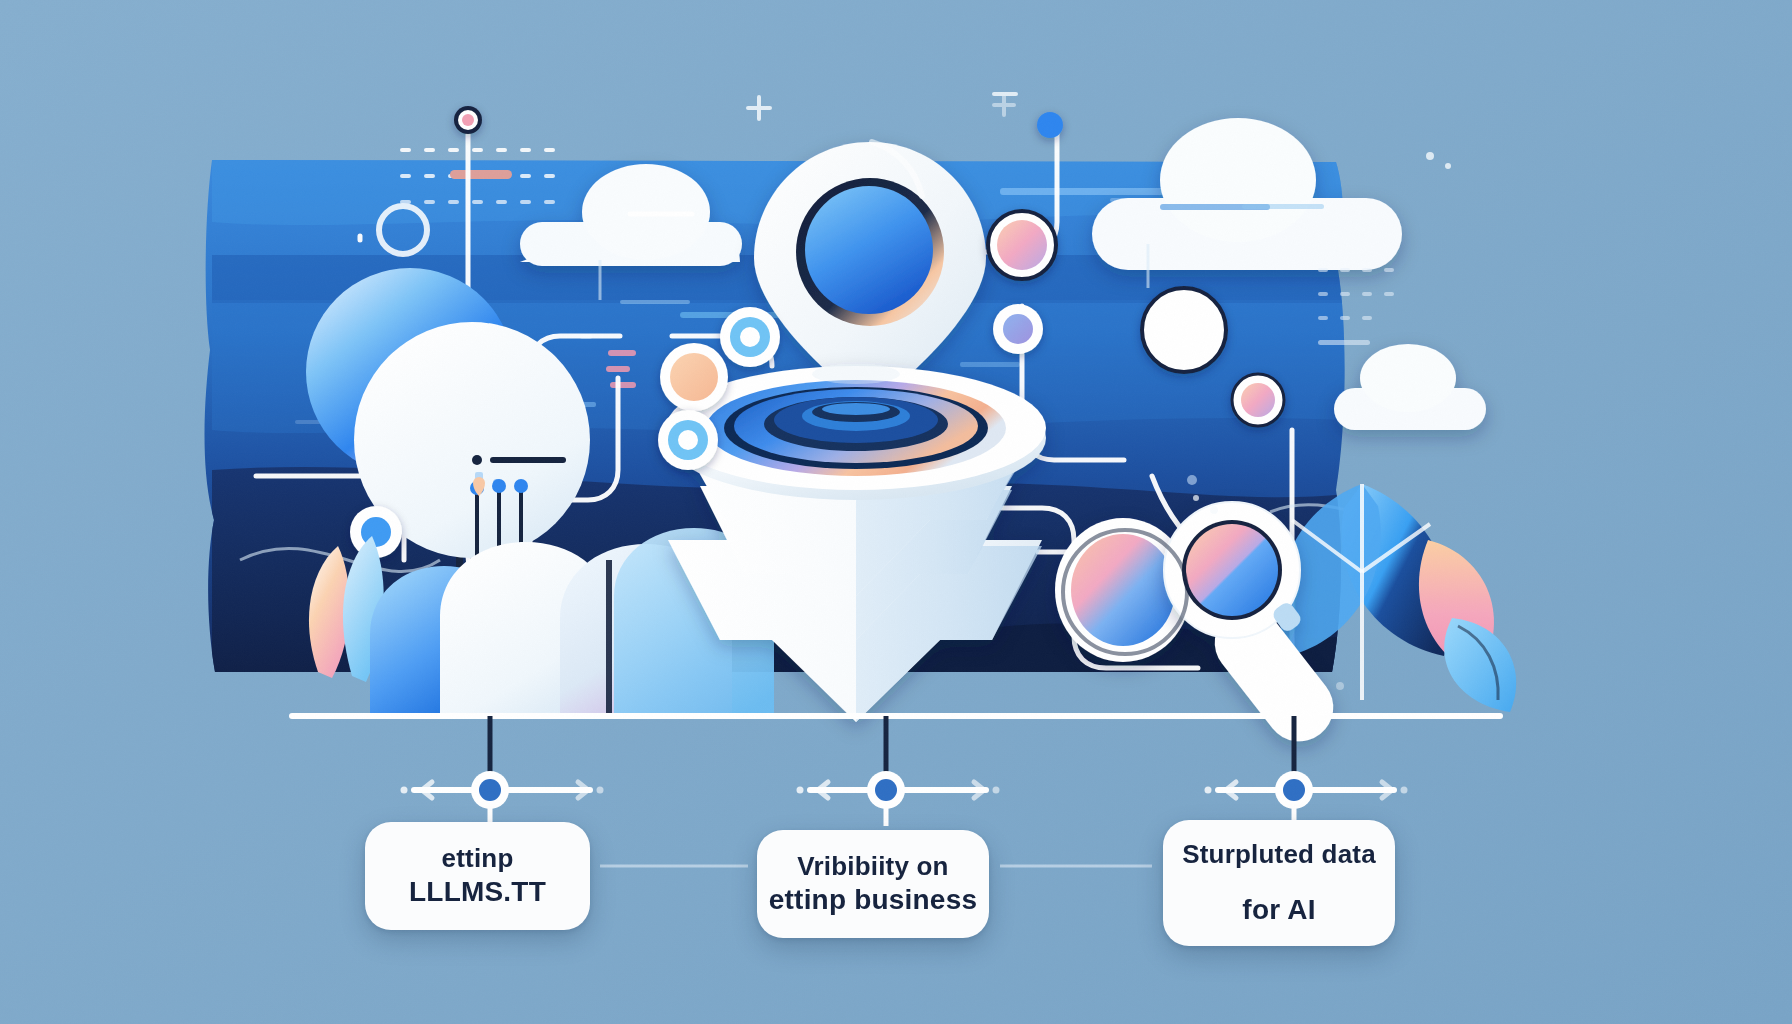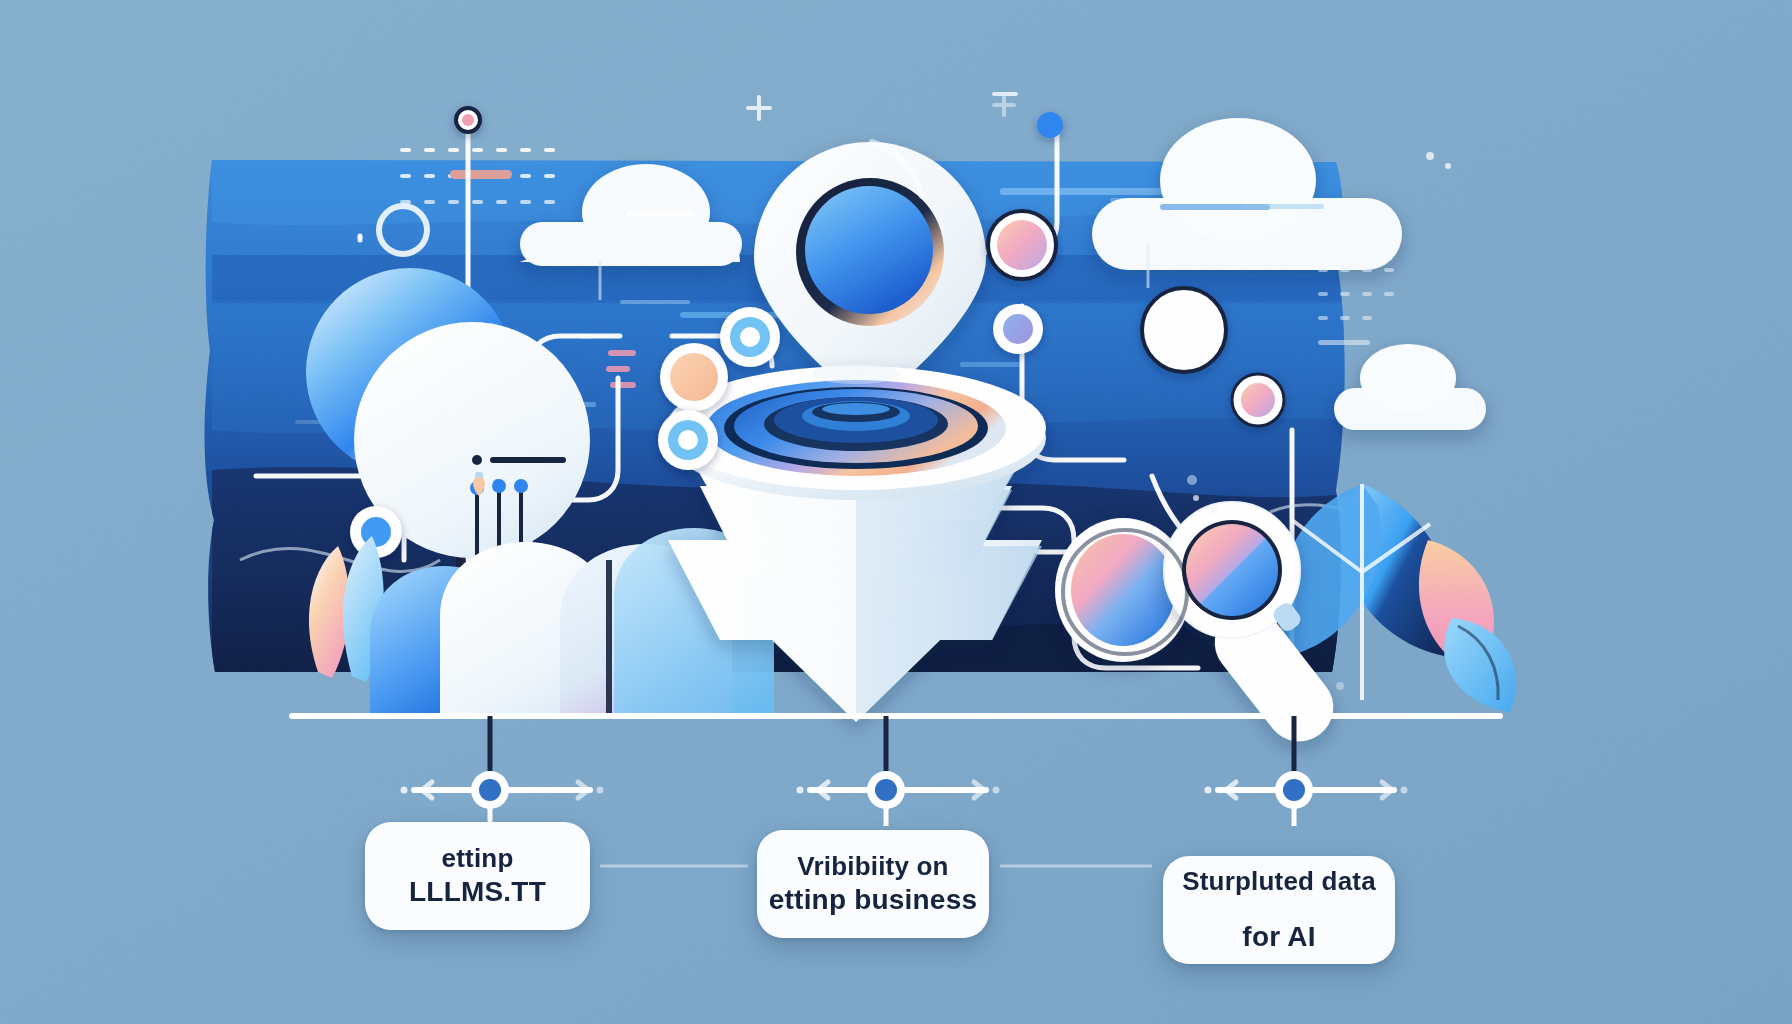--- a/index.html
+++ b/index.html
@@ -23,21 +23,21 @@
     font-weight:700;
     letter-spacing:.2px;
     line-height:1.22;
     font-size:27px;
   }
   .label-card .ln{display:block;white-space:nowrap;}
   .label-card .ln1{font-size:26px;}
   .label-card .ln2{font-size:28px;}
   #card-0{left:365px;top:822px;width:225px;height:108px;}
   #card-1{left:757px;top:822px;width:232px;height:108px;margin-top:8px;}
-  #card-2{left:1163px;top:856px;width:232px;height:108px;gap:23px;}
+  #card-2{left:1163px;top:820px;width:232px;height:126px;gap:23px;}
 </style>
 </head>
 <body>
 
 <div id="stage">
 
   <svg id="scene" viewBox="0 0 1792 1024" aria-hidden="true">
     <defs>
       <linearGradient id="gBg" x1="0" y1="0" x2="1" y2="1">
         <stop offset="0" stop-color="#86afcf"></stop>

